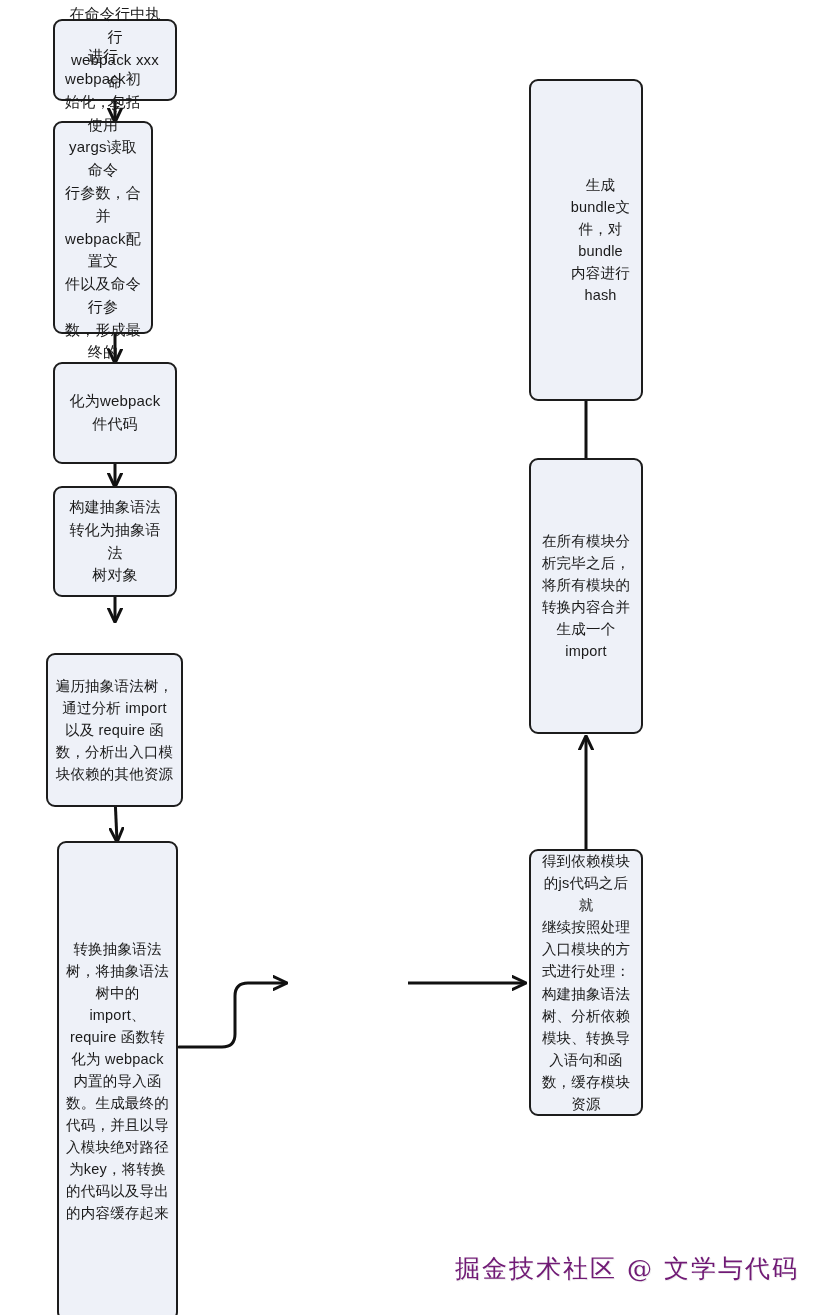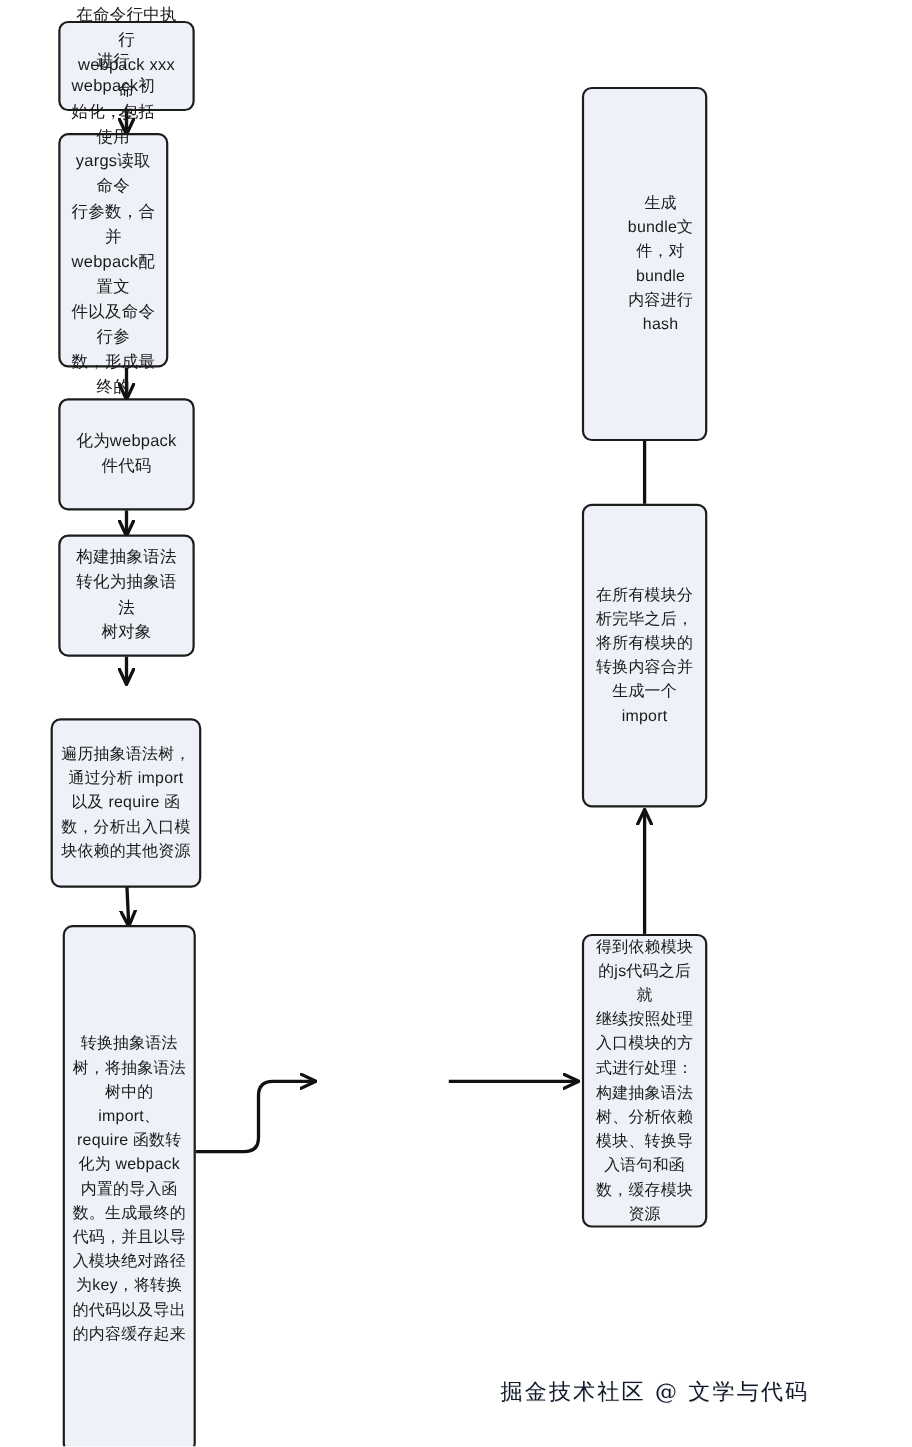--- a/index.html
+++ b/index.html
@@ -41,22 +41,22 @@
     left: 0;
     top: 0;
     width: 829px;
     height: 1315px;
     pointer-events: none;
   }
   .watermark {
     position: absolute;
     left: 455px;
     top: 1252px;
-    font-size: 20px;
-    color: #0f172a;
+    font-size: 25px;
+    color: #701a75;
     letter-spacing: 2px;
     font-family: "DejaVu Serif", "Liberation Serif", serif;
     white-space: nowrap;
     text-shadow: 1px 1px 0 #efefef;
   }
 </style>
 </head>
 <body>
 
 <div id="canvas">

